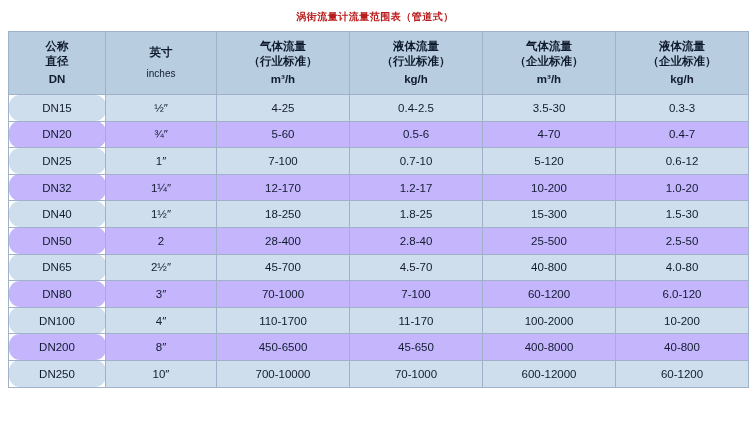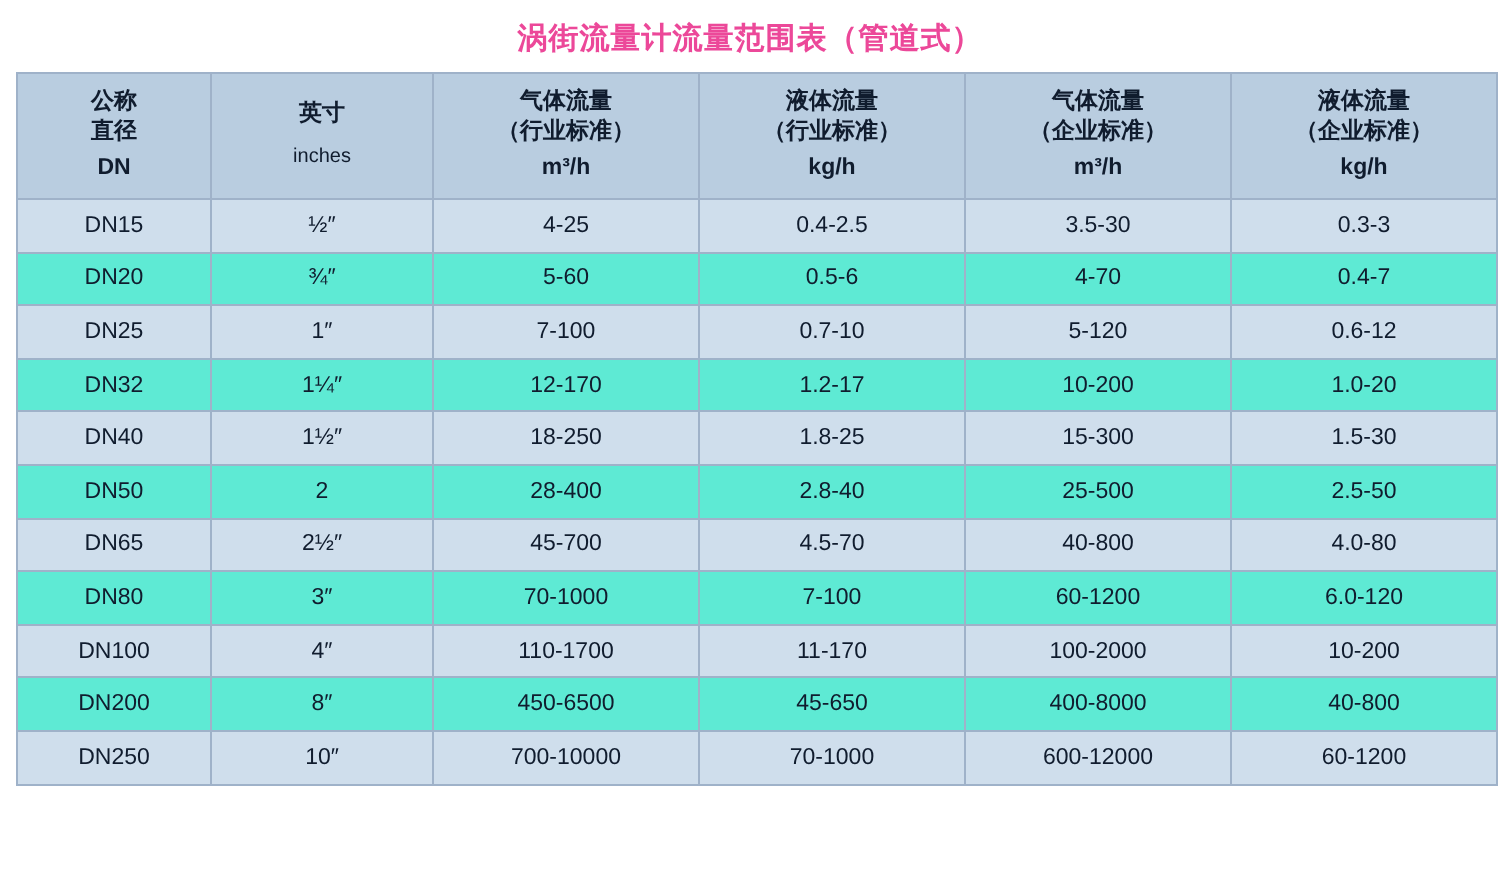--- a/index.html
+++ b/index.html
@@ -16,24 +16,24 @@
   }
   .sheet {
     width: 750px;
     height: 445px;
     box-sizing: border-box;
     padding: 6px 8px 0 8px;
     background: #ffffff;
   }
   .title {
     text-align: center;
-    font-size: 15px;
+    font-size: 10px;
     font-weight: bold;
     letter-spacing: 0.5px;
-    color: #ec4899;
+    color: #b91c1c;
     padding: 4px 0 7px 0;
   }
   table.flow {
     width: 734px;
     border-collapse: collapse;
     table-layout: fixed;
   }
   table.flow th, table.flow td {
     border: 1px solid #9fb2c9;
     text-align: center;
@@ -64,23 +64,23 @@
     font-size: 10px;
     padding-top: 6px;
   }
   tbody tr td {
     height: 25.6px;
   }
   tbody tr.odd td {
     background: #cfdeec;
   }
   tbody tr.even td {
-    background: #5eead4;
-  }
-  td.c0 { width: 96px; }
+    background: #c4b5fd;
+  }
+  td.c0 { width: 96px; border-radius: 11px; }
   td.c1 { width: 110px; }
   td.c2, td.c3, td.c4, td.c5 { width: 132px; }
   th.c0 { width: 96px; }
   th.c1 { width: 110px; }
   th.c2, th.c3, th.c4, th.c5 { width: 132px; }
 </style>
 </head>
 <body>
 
 <div class="sheet">

